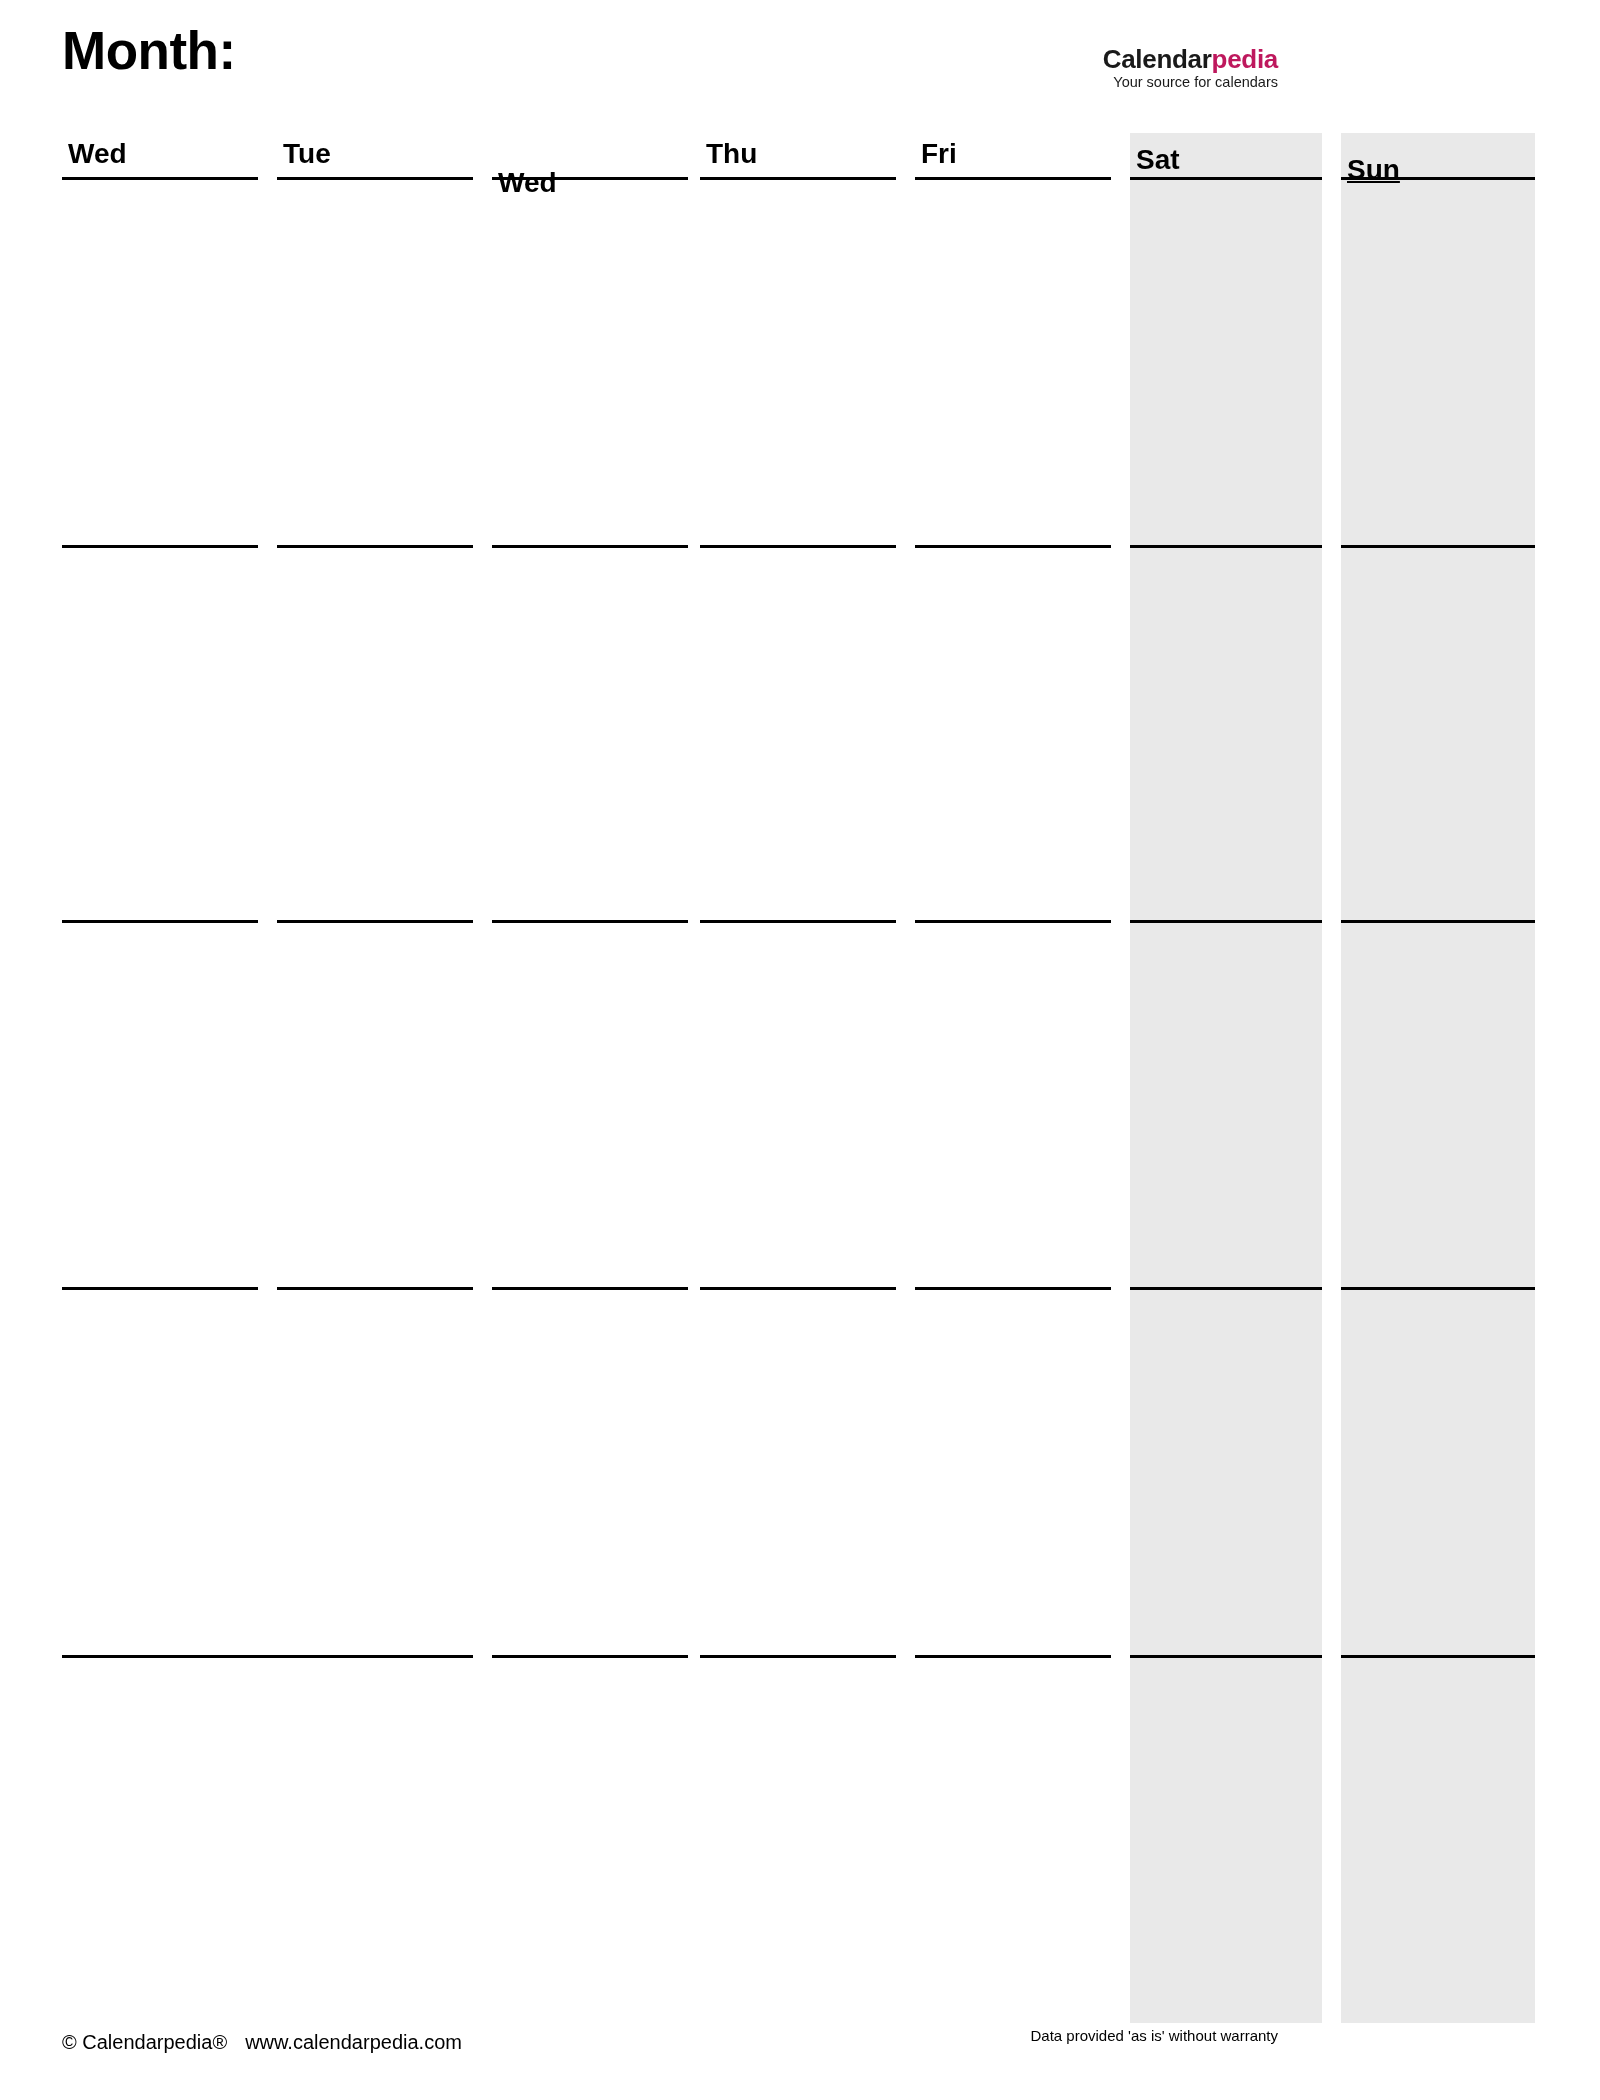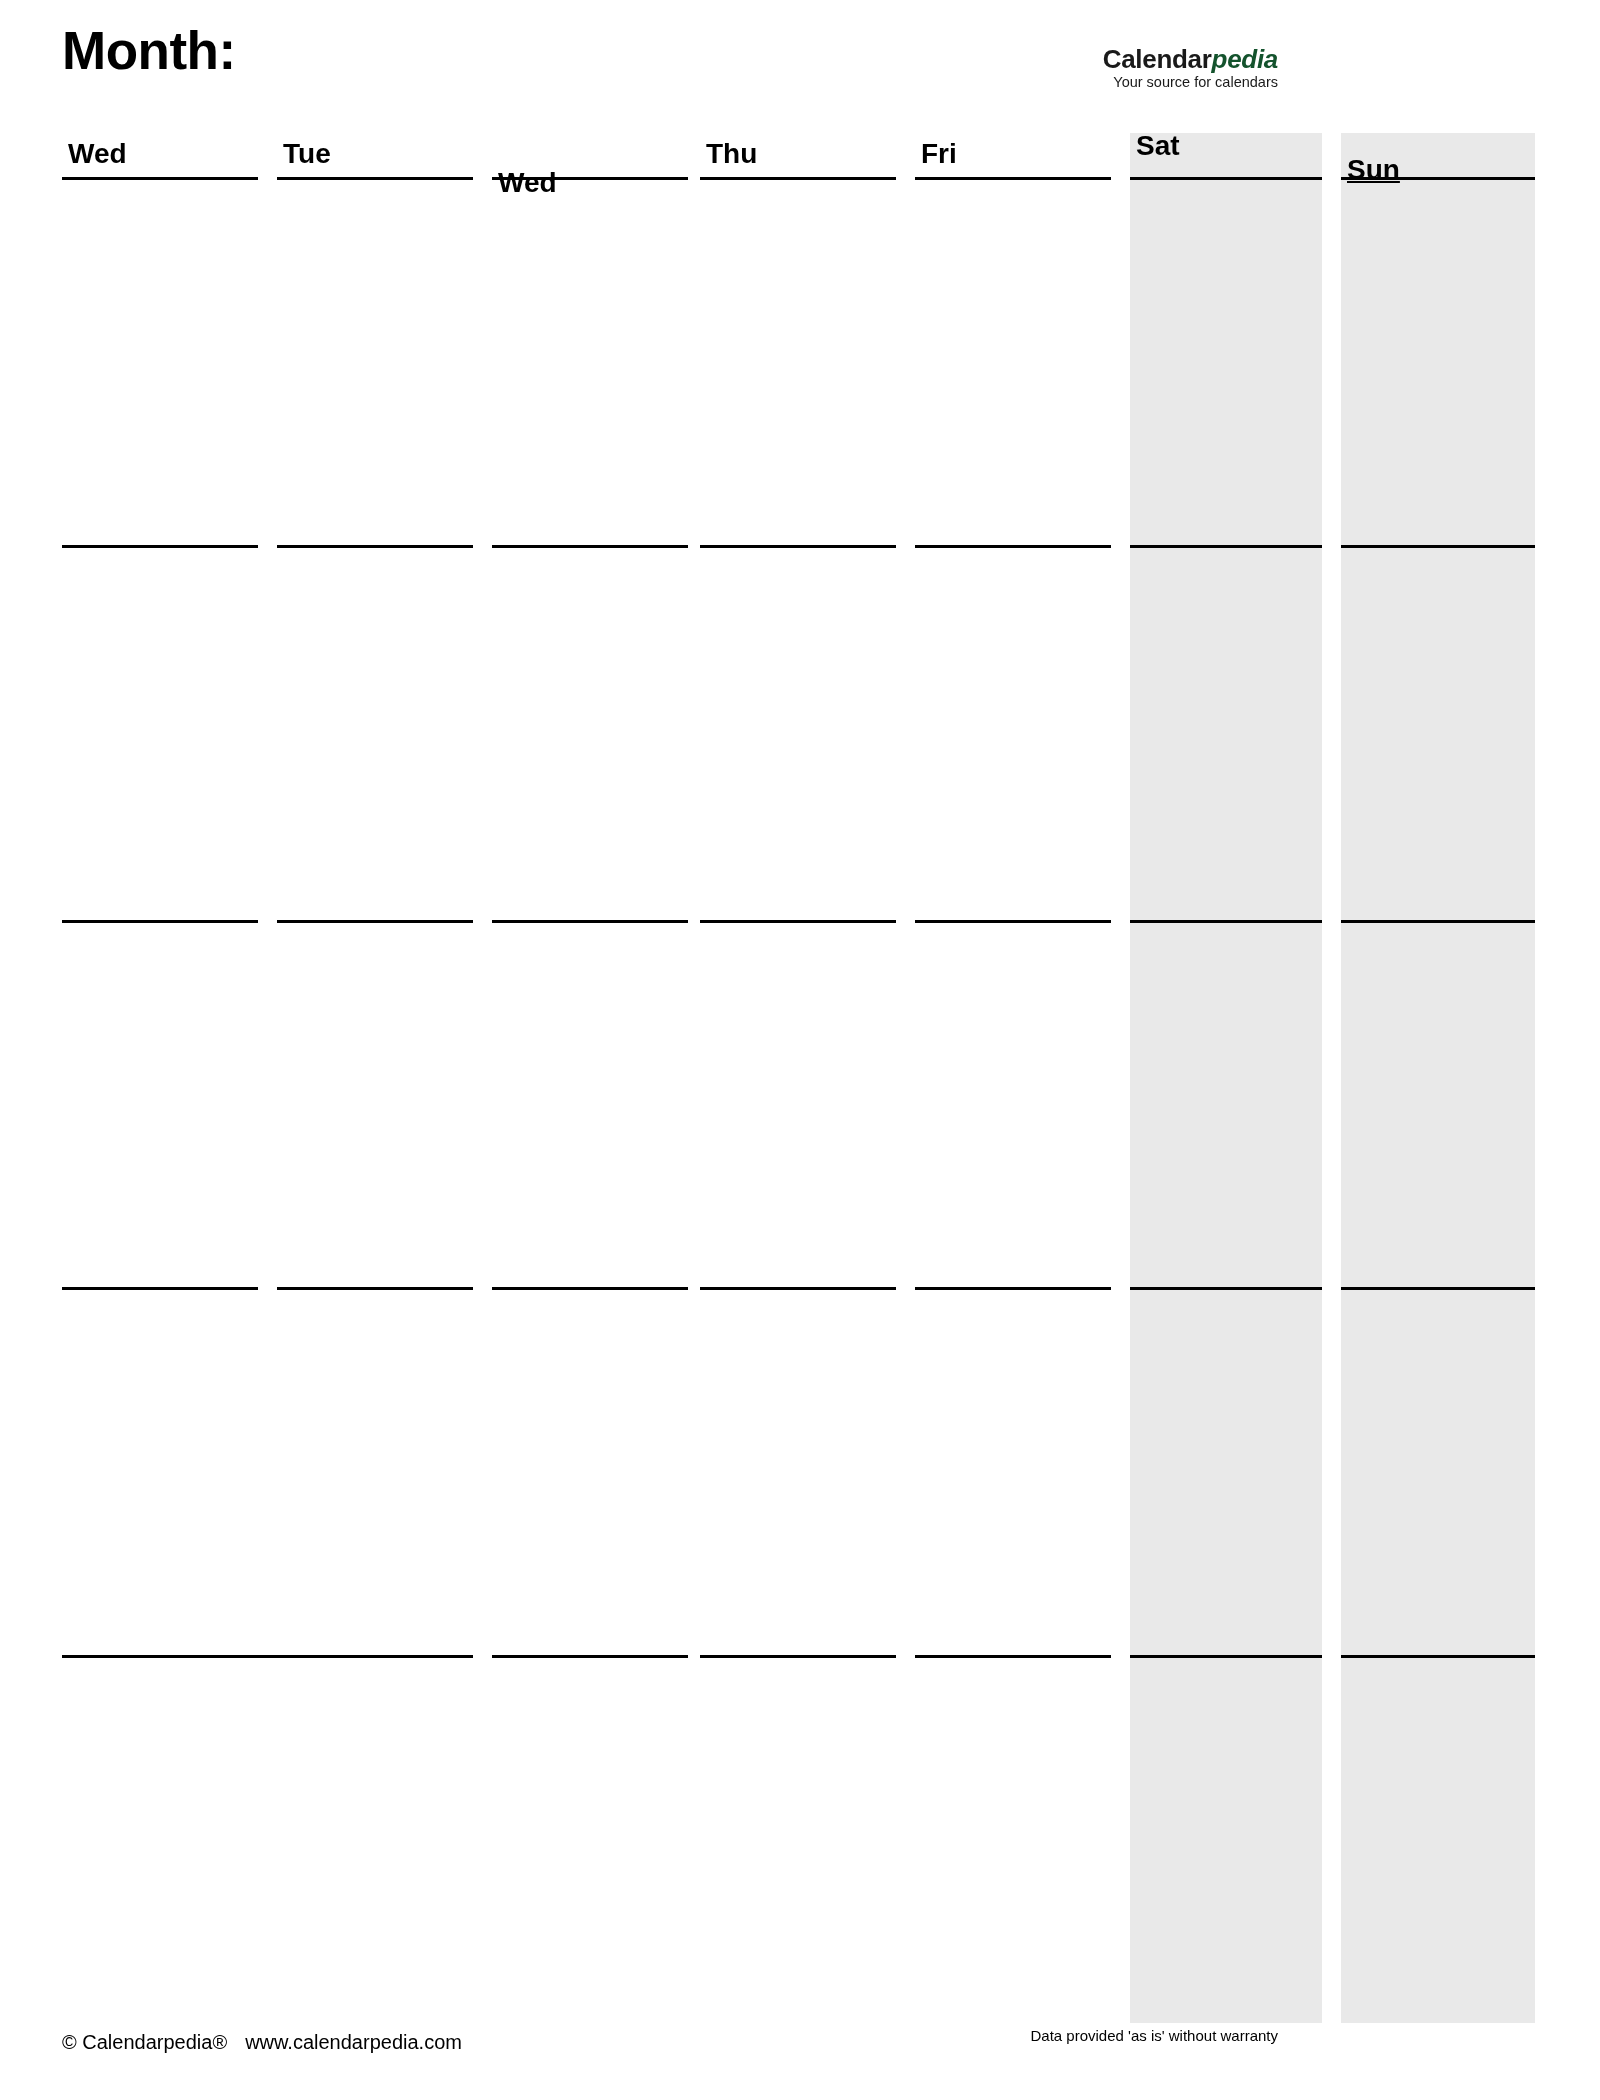--- a/index.html
+++ b/index.html
@@ -17,21 +17,21 @@
   .title{
     position:absolute;left:62px;top:24px;
     font-size:53px;font-weight:bold;color:#000;
     letter-spacing:-0.5px;line-height:1;
   }
   .logo{
     position:absolute;right:62px;top:46px;
     text-align:right;line-height:1;
   }
   .logo .brand{font-size:26px;font-weight:bold;color:#1a1a1a;letter-spacing:-0.3px;white-space:nowrap;}
-  .logo .brand .pedia{color:#14532d;font-style:italic;font-weight:bold;}
+  .logo .brand .pedia{color:#be185d;font-weight:bold;}
   .logo .tag{font-size:14.5px;color:#1a1a1a;margin-top:3px;white-space:nowrap;}
 
   
   .shade{position:absolute;background:#e9e9e9;}
 
   
   .dayhdr{
     position:absolute;
     font-size:28px;font-weight:bold;color:#000;
     line-height:1;white-space:nowrap;
@@ -67,21 +67,21 @@
     <div class="brand"><span>Calendar</span><span class="pedia">pedia</span></div>
     <div class="tag">Your source for calendars</div>
   </div>
 
   <div id="grid">
       <div class="dayhdr" style="left: 68px; top: 140px;">Wed</div>
       <div class="dayhdr" style="left: 283px; top: 140px;">Tue</div>
       <div class="dayhdr" style="left: 498px; top: 140px; margin-top: 29px;">Wed</div>
       <div class="dayhdr" style="left: 706px; top: 140px;">Thu</div>
       <div class="dayhdr" style="left: 921px; top: 140px;">Fri</div>
-      <div class="dayhdr" style="left: 1136px; top: 132px;">Sat</div>
+      <div class="dayhdr" style="left: 1136px; top: 146px;">Sat</div>
       <div class="dayhdr" style="left: 1347px; top: 156px; text-decoration: underline;">Sun</div>
       <div class="rule" style="left: 62px; top: 177px; width: 196px;"></div>
       <div class="rule" style="left: 277px; top: 177px; width: 196px;"></div>
       <div class="rule" style="left: 492px; top: 177px; width: 196px;"></div>
       <div class="rule" style="left: 700px; top: 177px; width: 196px;"></div>
       <div class="rule" style="left: 915px; top: 177px; width: 196px;"></div>
       <div class="rule" style="left: 1130px; top: 177px; width: 192px;"></div>
       <div class="rule" style="left: 1341px; top: 177px; width: 194px;"></div>
       <div class="rule" style="left: 62px; top: 545px; width: 196px;"></div>
       <div class="rule" style="left: 277px; top: 545px; width: 196px;"></div>

